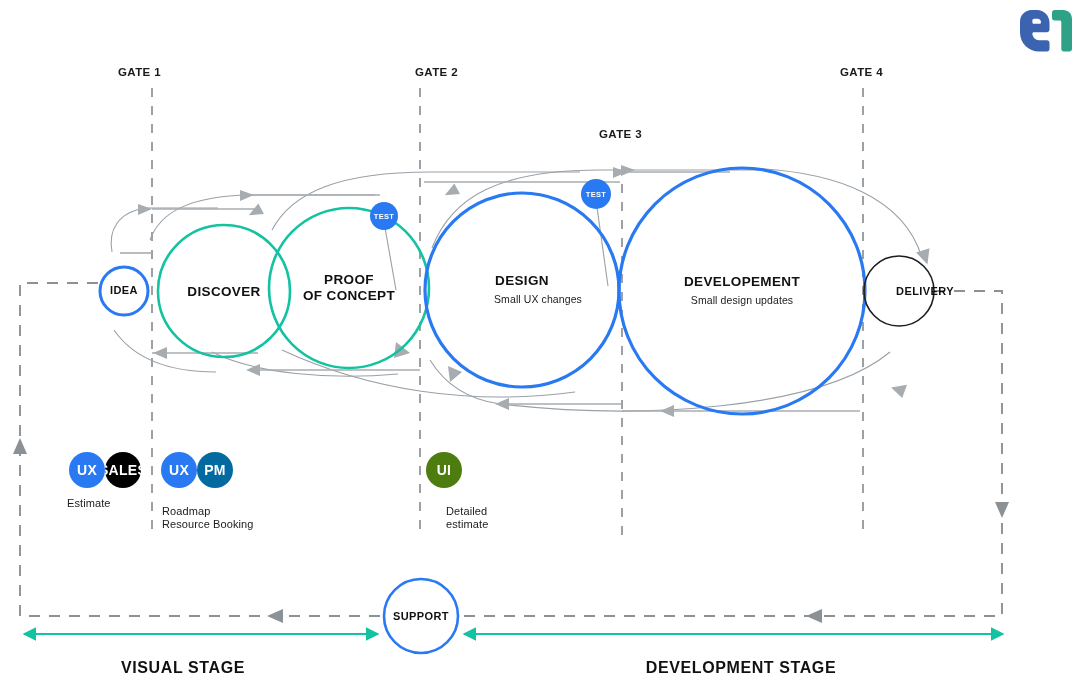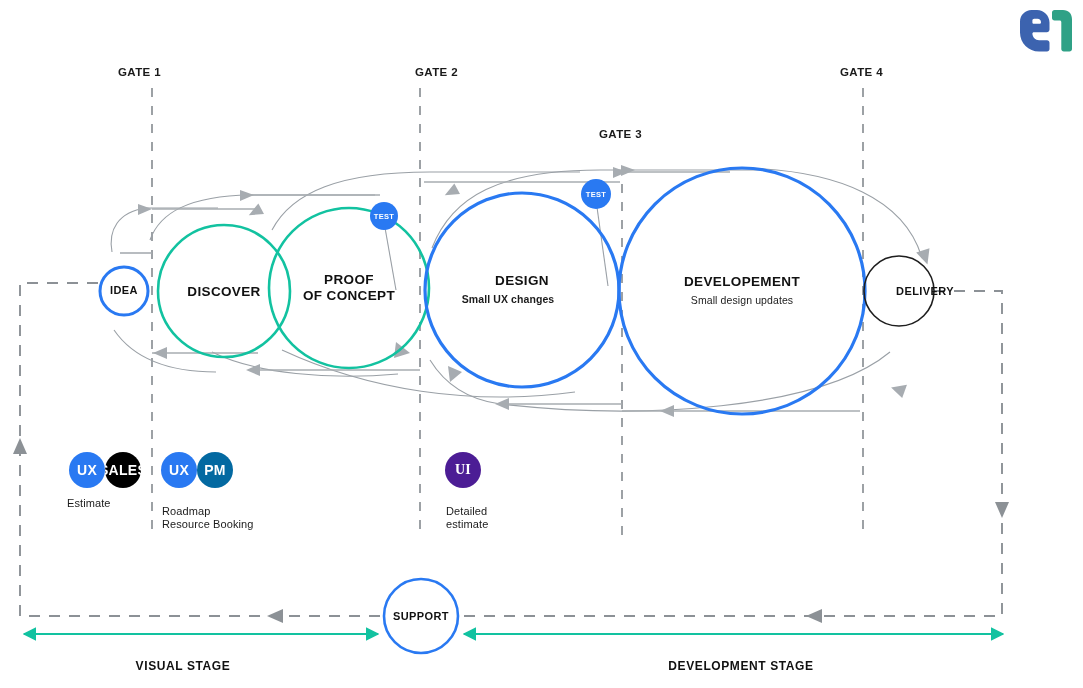--- a/index.html
+++ b/index.html
@@ -77,21 +77,21 @@
     font-size: 7.5px;
     margin-top: 8px;
   }
   .role-caption {
     font-size: 11px;
     font-weight: 400;
     color: #1b1b1b;
     letter-spacing: 0.1px;
   }
   .bottom-stage-label {
-    font-size: 12px;
+    font-size: 16px;
     font-weight: 600;
     letter-spacing: 0.6px;
     color: #111111;
     text-align: center;
   }
   #logo {
     position: absolute;
     top: 8px;
     left: 1018px;
     width: 56px;
@@ -210,21 +210,21 @@
   <div class="txt gate-label" style="left:840px; top:66px;">GATE 4</div>
 
   <div class="txt node-label" style="left:94px; top:284px; width:60px;">IDEA</div>
 
   <div class="txt stage-title" style="left:164px; top:284px; width:120px;">DISCOVER</div>
 
   <div class="txt stage-title" style="left:269px; top:272px; width:160px;">PROOF
 OF CONCEPT</div>
 
   <div class="txt stage-title" style="left:442px; top:273px; width:160px;">DESIGN</div>
-  <div class="txt stage-sub" style="left:428px; top:293px; width:160px;font-weight:bold;">Small UX changes</div>
+  <div class="txt stage-sub" style="left:458px; top:293px; width:160px;">Small UX changes</div>
 
   <div class="txt stage-title" style="left:642px; top:274px; width:200px;">DEVELOPEMENT</div>
   <div class="txt stage-sub" style="left:642px; top:294px; width:200px;">Small design updates</div>
 
   <div class="txt node-label" style="left:885px; top:285px; width:80px;">DELIVERY</div>
 
   <div class="txt node-label" style="left:381px; top:610px; width:80px;">SUPPORT</div>
 
   <div class="badge test" style="left:370px; top:194px; width:28px; height:28px; background:#2979F2;">
     <span>TEST</span>
@@ -243,21 +243,21 @@
 
   <div class="badge" style="left:161px; top:452px; width:36px; height:36px; background:#2979F2; z-index:2;">
     <span>UX</span>
   </div>
   <div class="badge" style="left:197px; top:452px; width:36px; height:36px; background:#0369a1; z-index:1;">
     <span>PM</span>
   </div>
   <div class="txt role-caption" style="left:162px; top:505px;">Roadmap
 Resource Booking</div>
 
-  <div class="badge" style="left:445px; top:452px; width:36px; height:36px; background:#4c1d95;font-family:Liberation Serif, serif;">
+  <div class="badge" style="left:426px; top:452px; width:36px; height:36px; background:#4d7c0f;">
     <span>UI</span>
   </div>
   <div class="txt role-caption" style="left:446px; top:505px;">Detailed
 estimate</div>
 
   <div class="txt bottom-stage-label" style="left:83px; top:659px; width:200px;">VISUAL STAGE</div>
   <div class="txt bottom-stage-label" style="left:641px; top:659px; width:200px;">DEVELOPMENT STAGE</div>
 
 </div>
 

